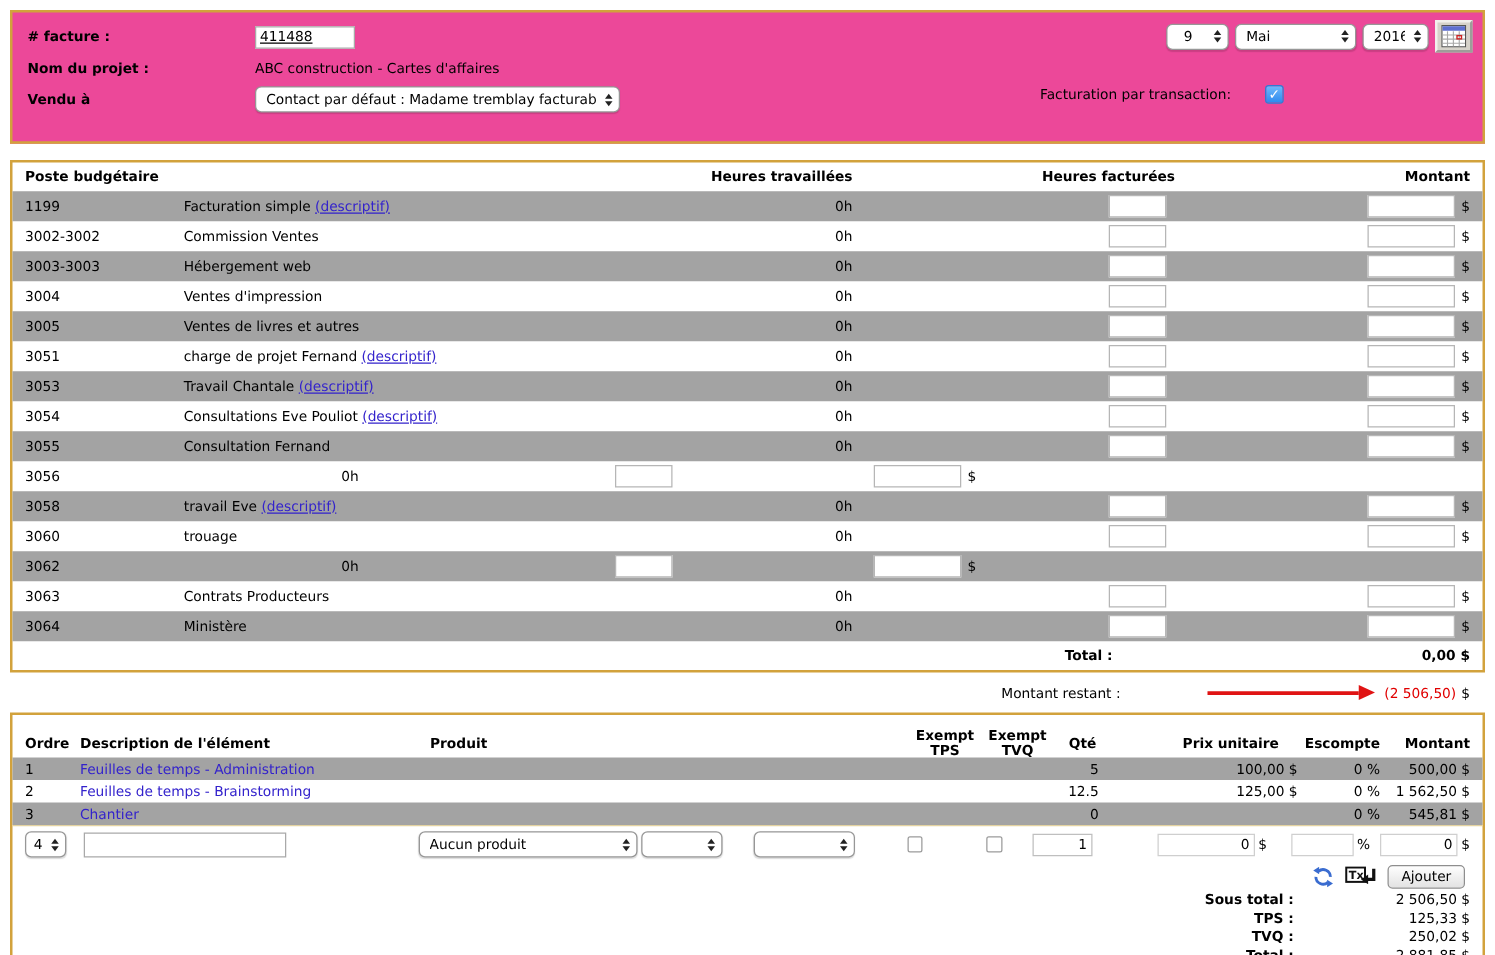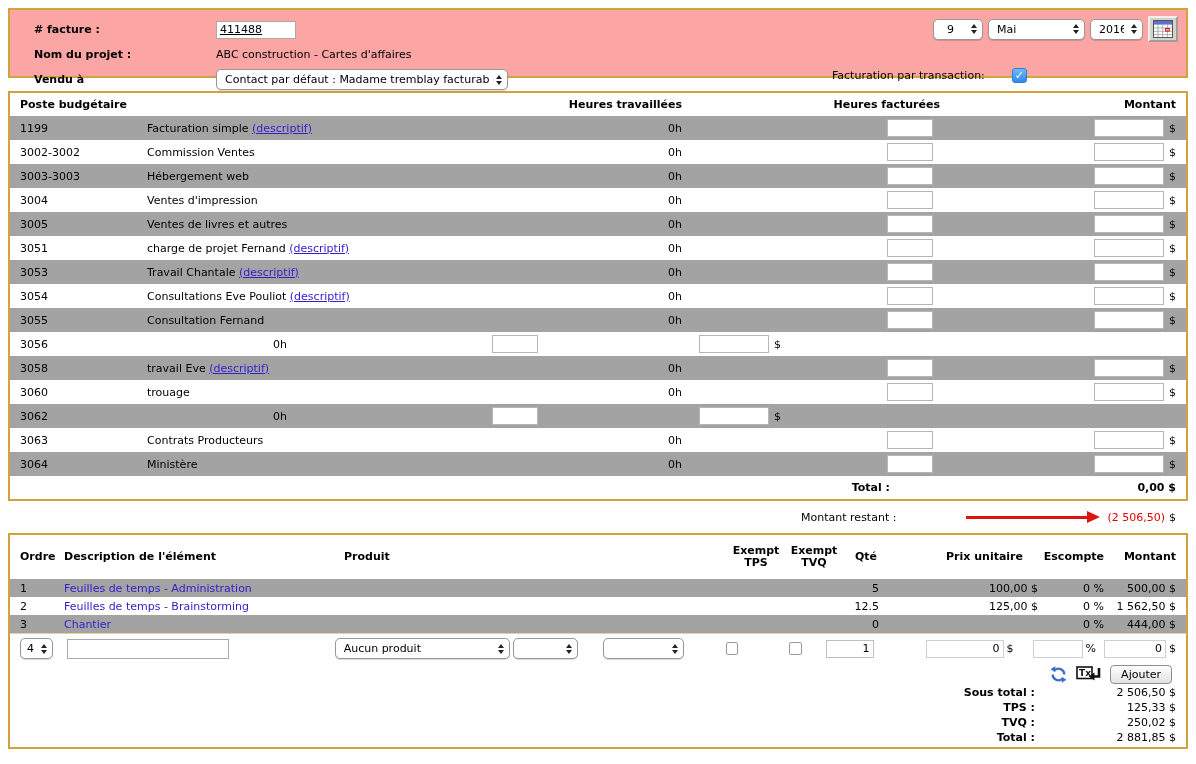--- a/index.html
+++ b/index.html
@@ -2,21 +2,21 @@
 <html><head>
 <meta charset="utf-8">
 <style>
   * { box-sizing: border-box; margin: 0; padding: 0; }
   html,body { width:1196px; height:764px; background:#fff; overflow:hidden;
     font-family:"DejaVu Sans","Liberation Sans",sans-serif; font-size:11px; color:#000; }
   .bold { font-weight:normal; }
   .panel { border:2px solid #D2A23C; width:1180px; margin-left:8px; background:#fff; }
 
   
-  .top-panel { position:relative; margin-top:8px; height:70px; background:#fca5a5; padding:7px 24px; }
+  .top-panel { position:relative; margin-top:8px; height:107px; background:#ec4899; padding:7px 12px; }
   .tp-row { display:flex; align-items:center; height:25px; }
   .tp-lbl { width:182px; font-weight:bold; }
   .txt { border:1px solid #A9A9A9; background:#fff; height:18px; font:inherit; padding:0 3px; }
   .facture-in { width:80px;text-decoration:underline; }
 
   
   .mac-select { display:inline-flex; align-items:center; justify-content:space-between;
     background:#fff; border:1px solid #979797; border-radius:5px; height:21px;
     padding:0 5px 0 8px; box-shadow:0 1px 1px rgba(0,0,0,.15); cursor:default; }
   .ms-text { white-space:nowrap; overflow:hidden; }
@@ -54,21 +54,21 @@
   
   .restant { height:32px; margin:0 8px; display:flex; align-items:center; justify-content:flex-end; padding-right:12px; }
   .red-arrow { display:inline-flex; align-items:center; margin:0 7px 0 70px; }
   .ra-shaft { width:121px; height:3px; background:#E01313; }
   .ra-head { width:0; height:0; border-top:6.5px solid transparent; border-bottom:6.5px solid transparent; border-left:13px solid #E01313; }
   .restant-val { color:#E00000; font-weight:normal; }
 
   
   .items-panel { padding-bottom:2px; }
   .i-row { display:flex; align-items:center; height:18px; padding:0 10px; }
-  .i-header { height:44px; font-weight:bold; line-height:12px; }
+  .i-header { height:22px; font-weight:bold; line-height:12px;margin-top:12px; }
   .ic-ordre { width:44px; }
   .ic-desc { width:280px; }
   .ic-prod { flex:1; }
   .ic-tps,.ic-tvq { width:52px; text-align:center; }
   .ic-tvq { margin-left:6px; }
   .ic-qte { width:52px; text-align:right; padding-right:13px; }
   .i-header .ic-qte { text-align:center; padding-right:0; }
   .ic-prix { width:146px; text-align:right; }
   .i-header .ic-prix { padding-right:15px; }
   .ic-esc { width:66px; text-align:right; }
@@ -380,21 +380,21 @@
       </div>
       <div class="i-row cream">
         <span class="ic-ordre">3</span>
         <span class="ic-desc"><a class="item-link" href="#">Chantier</a></span>
         <span class="ic-prod"></span>
         <span class="ic-tps"></span>
         <span class="ic-tvq"></span>
         <span class="ic-qte">0</span>
         <span class="ic-prix"></span>
         <span class="ic-esc">0 %</span>
-        <span class="ic-montant">444,00 $</span>
+        <span class="ic-montant">545,81 $</span>
       </div>
     </div>
 
   <div class="i-newrow">
     <div class="mac-select ms-ordre">
       <span class="ms-text">4</span>
       <span class="ms-arrows">
           <i class="a-up"></i>
           <i class="a-dn"></i>
         </span>

